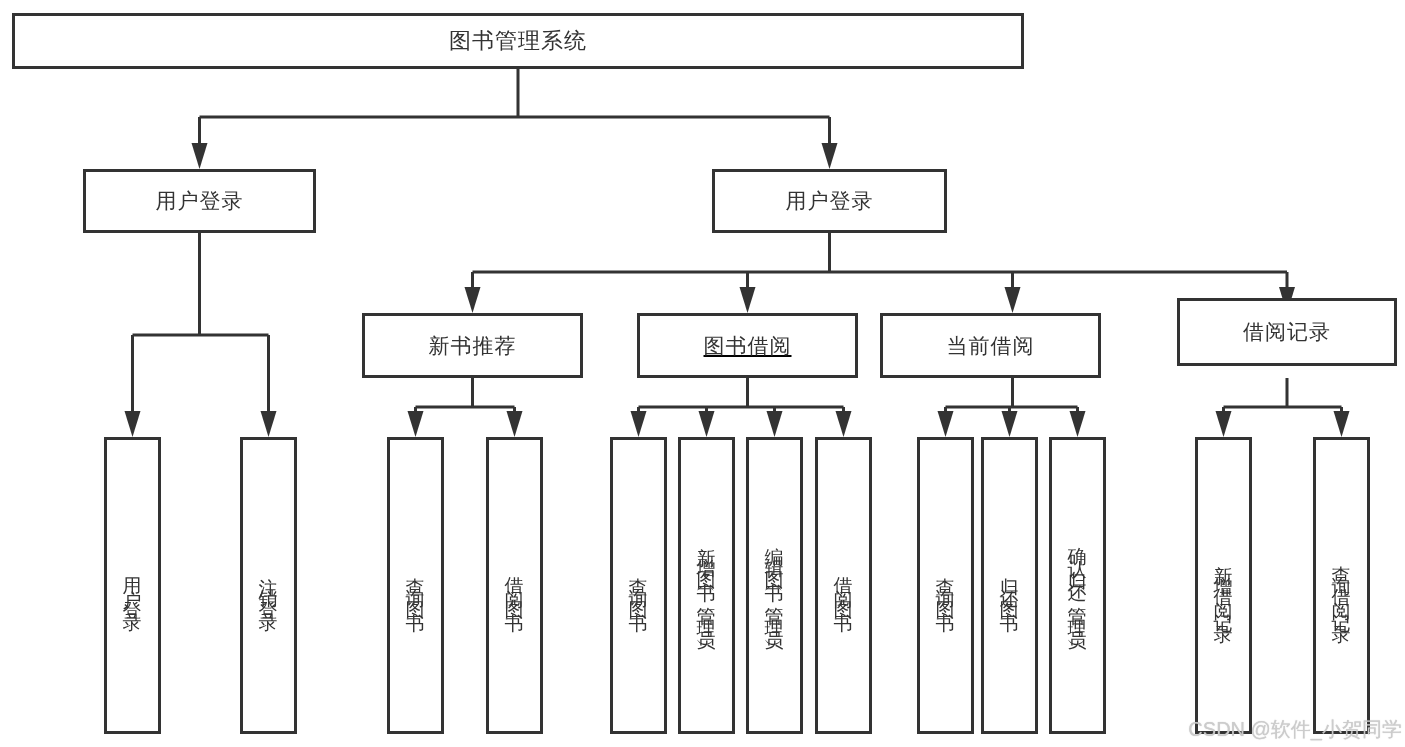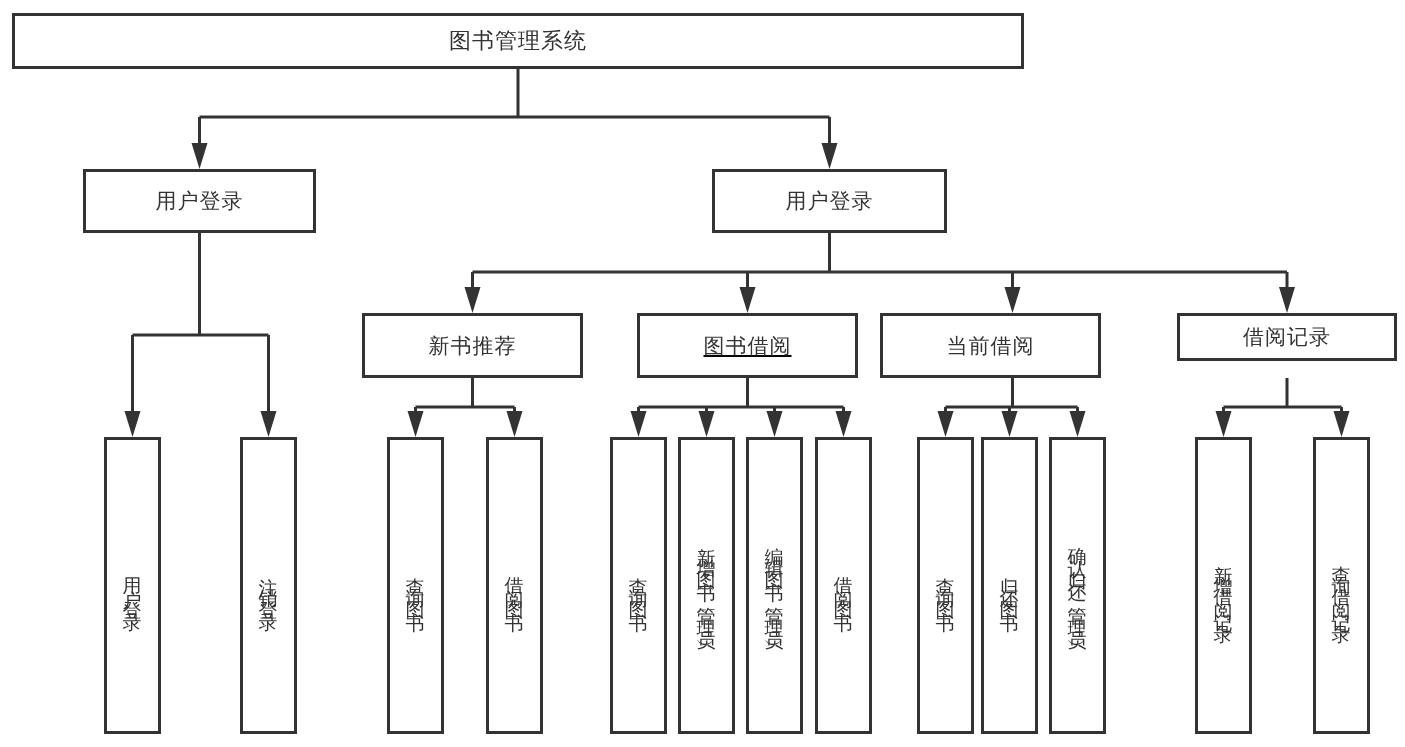--- a/index.html
+++ b/index.html
@@ -118,21 +118,21 @@
 
   <div class="hnode" style="left:362px; top:313px; width:221px; height:65px;text-align:center;">
     <span class="hlabel">新书推荐</span>
   </div>
   <div class="hnode" style="left:637px; top:313px; width:221px; height:65px;text-decoration:underline;">
     <span class="hlabel">图书借阅</span>
   </div>
   <div class="hnode" style="left:880px; top:313px; width:221px; height:65px;">
     <span class="hlabel">当前借阅</span>
   </div>
-  <div class="hnode" style="left:1177px; top:313px; width:220px; height:48px;">
+  <div class="hnode" style="left:1177px; top:298px; width:220px; height:68px;">
     <span class="hlabel">借阅记录</span>
   </div>
 
   <div class="vnode" style="left:104px; top:437px;">
     <span class="vlabel">用户登录</span>
   </div>
   <div class="vnode" style="left:240px; top:437px;">
     <span class="vlabel">注销登录</span>
   </div>
 
@@ -166,14 +166,15 @@
     <span class="vlabel">确认归还（管理员）</span>
   </div>
 
   <div class="vnode" style="left:1195px; top:437px;">
     <span class="vlabel">新增借阅记录</span>
   </div>
   <div class="vnode" style="left:1313px; top:437px;">
     <span class="vlabel">查询借阅记录</span>
   </div>
 
+  <div id="watermark">CSDN @软件_小贺同学</div>
 
 </div>
 
 </body></html>

